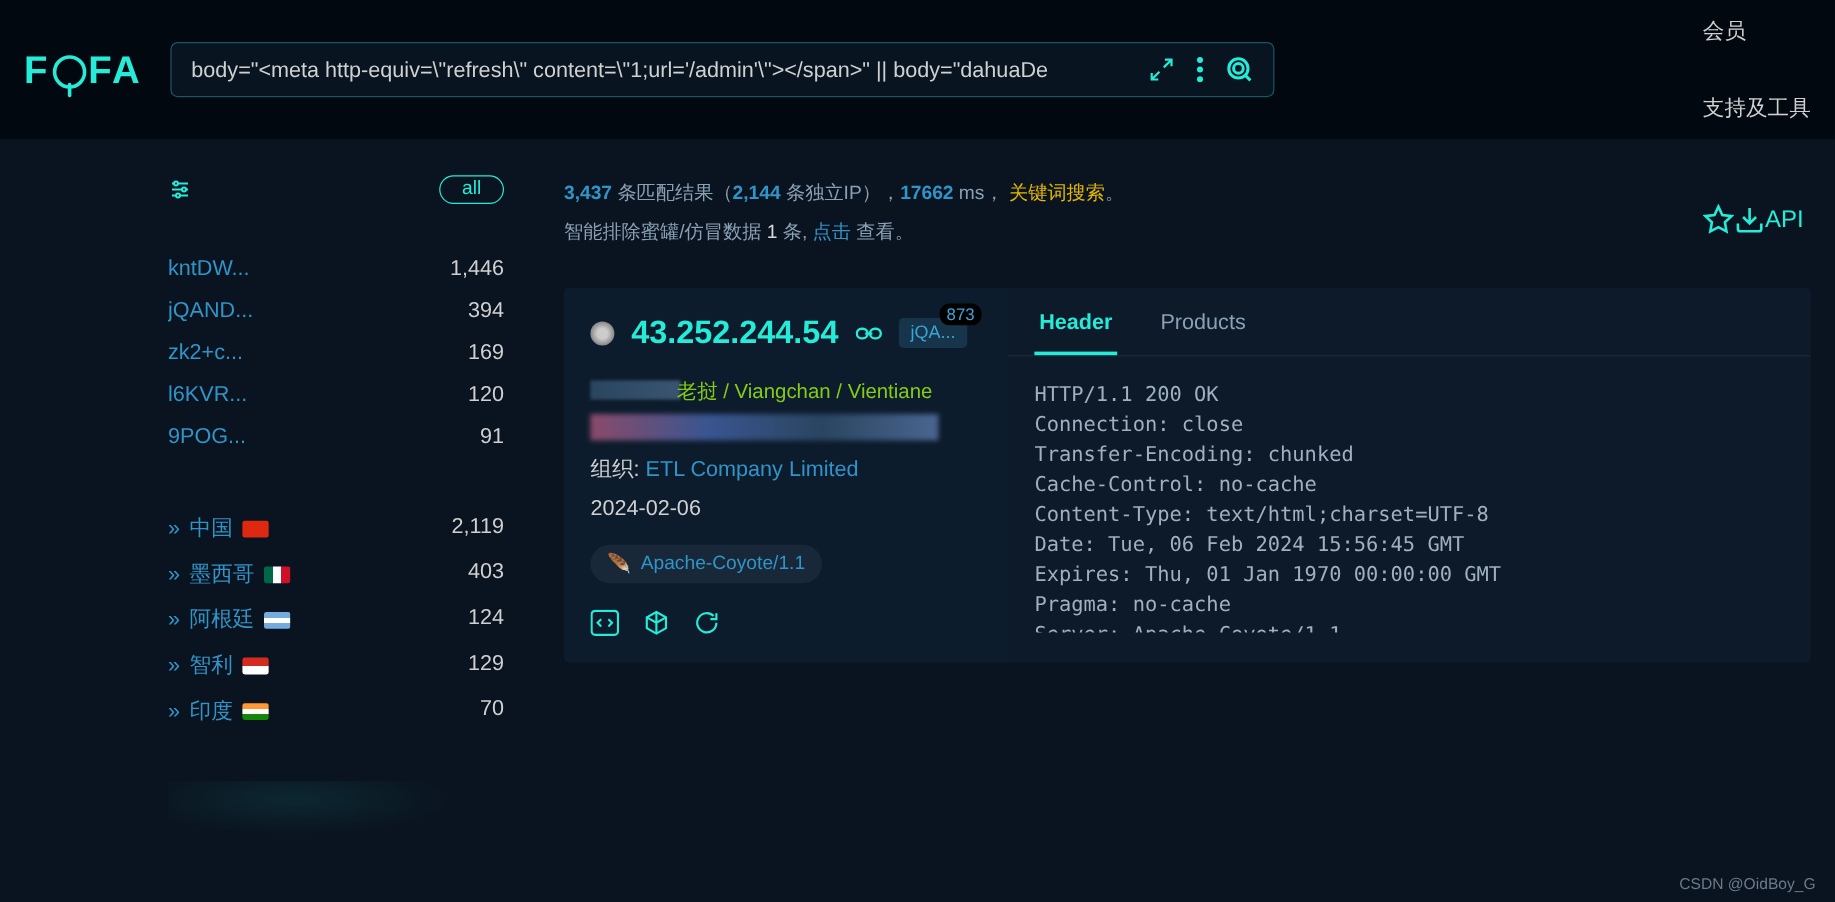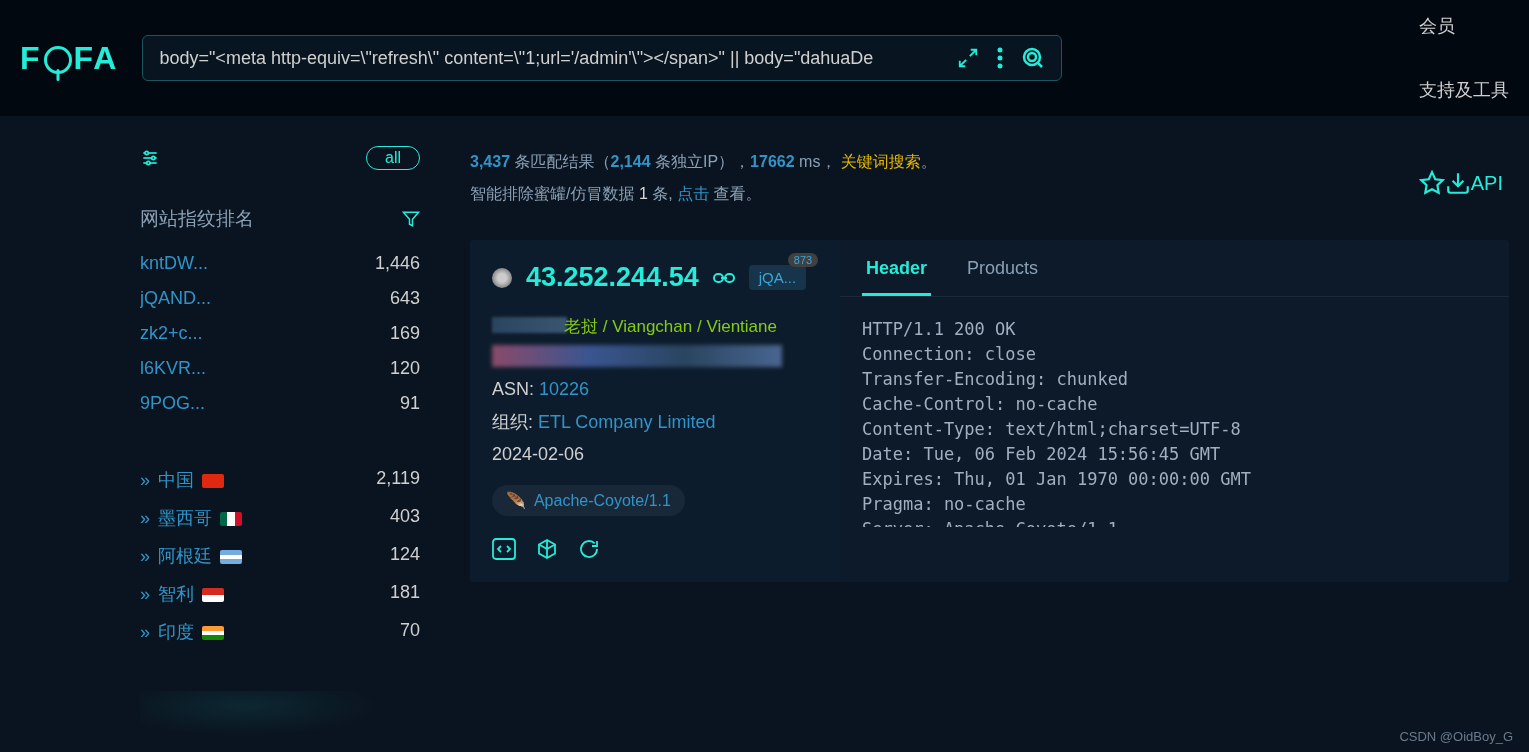--- a/index.html
+++ b/index.html
@@ -45,21 +45,21 @@
 .top-actions svg { color:#25ecd8; cursor:pointer; }
 .top-actions .api { color:#25ecd8; font-size:20px; cursor:pointer; }
 
 .card { display:flex; background:#0c1a2a; border-radius:4px; overflow:hidden; }
 .card-left { width:370px; padding:22px 22px; background:#0d1c2c; }
 .ip-row { display:flex; align-items:center; gap:14px; margin-bottom:24px; }
 .ip-globe { width:20px; height:20px; background:radial-gradient(circle,#ccc 30%,#888 70%); border-radius:50%; }
 .ip { color:#25ecd8; font-size:27px; font-weight:700; }
 .link-icon { color:#25ecd8; cursor:pointer; }
 .tag-badge { position:relative; background:#16344a; color:#3aa5d8; padding:4px 10px; border-radius:4px; font-size:15px; }
-.tag-badge .badge-num { position:absolute; top:-12px; right:-12px; background:#404040; color:#3aa5d8; font-size:11px; padding:1px 6px; border-radius:8px; }
+.tag-badge .badge-num { position:absolute; top:-12px; right:-12px; background:#000000; color:#3aa5d8; font-size:14px; padding:1px 6px; border-radius:8px; }
 
 .blur-block { position:relative; height:54px; margin-bottom:8px; }
 .blur1 { position:absolute; left:0; top:0; width:75px; height:16px; background:linear-gradient(90deg,#2a4560,#3a5570); filter:blur(1.5px); }
 .blur2 { position:absolute; left:0; top:28px; width:290px; height:22px; background:linear-gradient(90deg,#8a4a6a,#3a5590,#2a4560,#4a6590); filter:blur(2px); }
 .geo-text { position:absolute; left:72px; top:-2px; color:#84cc16; font-size:17px; }
 
 .meta-row { color:#d0d0d0; font-size:18px; margin-bottom:10px; }
 .meta-row .label { color:#d0d0d0; }
 .meta-row .val { color:#3194c8; }
 .server-tag { display:inline-flex; align-items:center; gap:8px; background:#182838; padding:6px 14px; border-radius:16px; margin-top:10px; color:#3194c8; font-size:16px; }
@@ -117,34 +117,28 @@
           <line x1="4" y1="12" x2="20" y2="12"></line>
           <line x1="4" y1="18" x2="20" y2="18"></line>
           <circle cx="8" cy="6" r="2" fill="#0a1420"></circle>
           <circle cx="16" cy="12" r="2" fill="#0a1420"></circle>
           <circle cx="10" cy="18" r="2" fill="#0a1420"></circle>
         </svg>
       <span class="all-btn">all</span>
     </div>
 
     <div class="section">
-      <div class="section-header">
-        <span>网站指纹排名</span>
-        <svg class="funnel-icon" width="18" height="18" viewBox="0 0 24 24" fill="none" stroke="#25ecd8" stroke-width="2">
-            <path d="M22 3H2l8 9.5V19l4 2v-8.5L22 3z"></path>
-          </svg>
-      </div>
       <div id="fp-list">
           <div class="rank-item">
             <span class="name">kntDW...</span>
             <span class="count">1,446</span>
           </div>
           <div class="rank-item">
             <span class="name">jQAND...</span>
-            <span class="count">643</span>
+            <span class="count">394</span>
           </div>
           <div class="rank-item">
             <span class="name">zk2+c...</span>
             <span class="count">169</span>
           </div>
           <div class="rank-item">
             <span class="name">l6KVR...</span>
             <span class="count">120</span>
           </div>
           <div class="rank-item">
@@ -163,21 +157,21 @@
           <div class="rank-item">
             <span class="name"><span class="chev">»</span>墨西哥<span class="flag" style="background:linear-gradient(90deg,#006847 33%,#fff 33% 66%,#ce1126 66%)"></span></span>
             <span class="count">403</span>
           </div>
           <div class="rank-item">
             <span class="name"><span class="chev">»</span>阿根廷<span class="flag" style="background:linear-gradient(#74acdf 33%,#fff 33% 66%,#74acdf 66%)"></span></span>
             <span class="count">124</span>
           </div>
           <div class="rank-item">
             <span class="name"><span class="chev">»</span>智利<span class="flag" style="background:linear-gradient(#d52b1e 50%,#fff 50%)"></span></span>
-            <span class="count">181</span>
+            <span class="count">129</span>
           </div>
           <div class="rank-item">
             <span class="name"><span class="chev">»</span>印度<span class="flag" style="background:linear-gradient(#ff9933 33%,#fff 33% 66%,#138808 66%)"></span></span>
             <span class="count">70</span>
           </div>
         </div>
     </div>
     <div class="map-hint"></div>
   </div>
 
@@ -204,21 +198,20 @@
           <span class="tag-badge">
             <span>jQA...</span>
             <span class="badge-num">873</span>
           </span>
         </div>
         <div class="blur-block">
           <div class="blur1"></div>
           <span class="geo-text">老挝 / Viangchan / Vientiane</span>
           <div class="blur2"></div>
         </div>
-        <div class="meta-row"><span class="label">ASN: </span><span class="val">10226</span></div>
         <div class="meta-row"><span class="label">组织: </span><span class="val">ETL Company Limited</span></div>
         <div class="meta-row"><span>2024-02-06</span></div>
         <span class="server-tag">
           <span class="feather">🪶</span>
           <span>Apache-Coyote/1.1</span>
         </span>
         <div class="tool-icons">
           <svg width="24" height="22" viewBox="0 0 24 22" fill="none" stroke="#25ecd8" stroke-width="1.8">
               <rect x="1" y="1" width="22" height="20" rx="3"></rect>
               <path d="M9 8l-3 3 3 3M15 8l3 3-3 3"></path>

